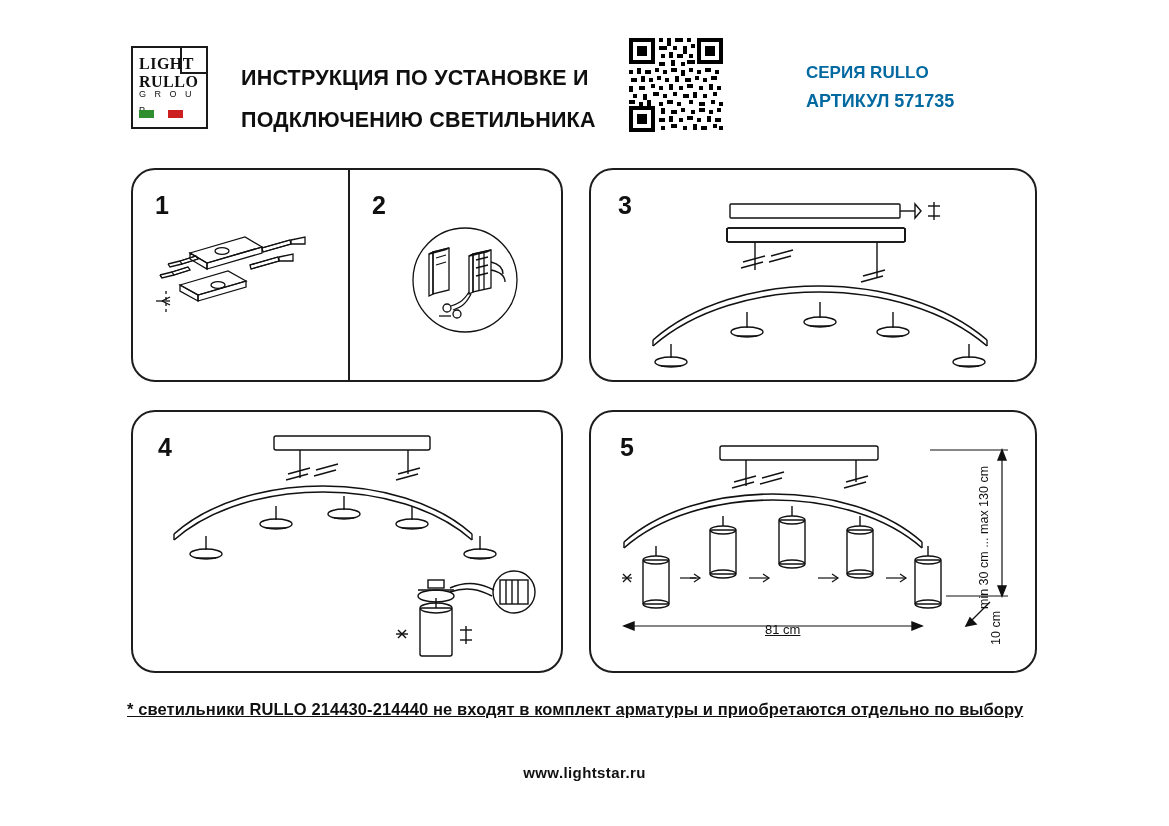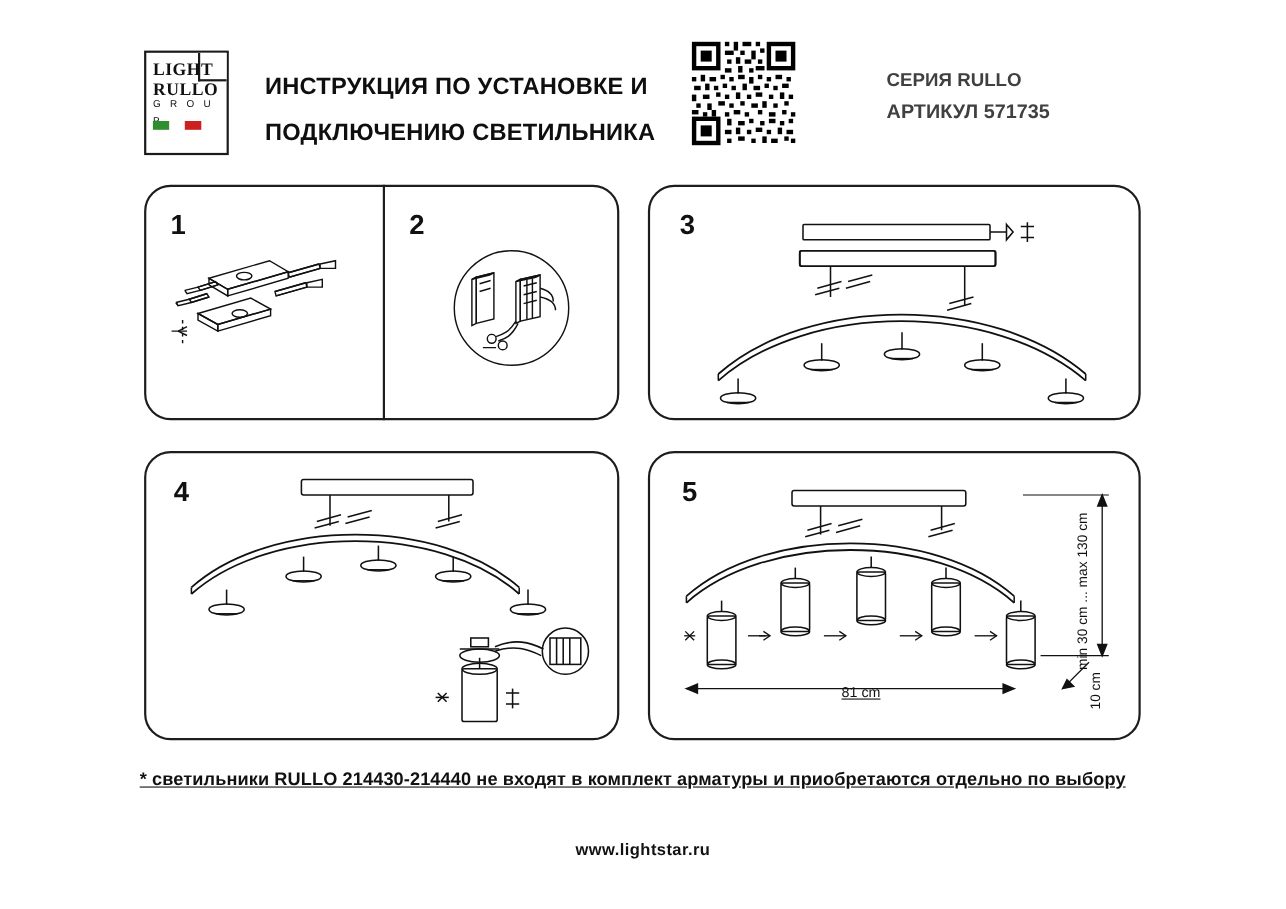--- a/index.html
+++ b/index.html
@@ -1,38 +1,38 @@
 <!DOCTYPE html>
 <html><head>
 <meta charset="utf-8">
 <style>
   html,body{margin:0;padding:0;background:#ffffff;}
   body{width:1169px;height:826px;font-family:"Liberation Sans",sans-serif;color:#000;position:relative;overflow:hidden;}
 
   .page{position:absolute;left:0;top:0;width:1169px;height:826px;}
 
   
-  .logo-box{position:absolute;left:131px;top:46px;width:77px;height:95px;border:2px solid #1a1a1a;box-sizing:border-box;}
+  .logo-box{position:absolute;left:131px;top:46px;width:77px;height:83px;border:2px solid #1a1a1a;box-sizing:border-box;}
   .logo-inner{position:absolute;left:0;top:0;width:100%;height:100%;}
   .logo-line{position:absolute;left:6px;font-family:"Liberation Serif",serif;font-weight:bold;font-size:16px;letter-spacing:.5px;line-height:16px;color:#111;}
   .logo-l1{top:8px;}
   .logo-l2{top:26px;}
   .logo-l3{top:38px;font-size:9px;letter-spacing:3px;font-family:"Liberation Sans",sans-serif;font-weight:normal;}
   .logo-flag{position:absolute;left:6px;top:62px;width:44px;height:8px;display:flex;}
   .logo-flag i{flex:1;display:block;}
   .flag-g{background:#2f8f2f;}
   .flag-w{background:#ffffff;}
   .flag-r{background:#cc1f1f;}
   .logo-corner{position:absolute;right:0;top:0;width:26px;height:26px;background:#fff;border-left:2px solid #1a1a1a;border-bottom:2px solid #1a1a1a;box-sizing:border-box;}
 
   .title{position:absolute;left:241px;top:57px;width:370px;font-size:21.5px;font-weight:bold;line-height:42px;letter-spacing:.2px;color:#0f0f0f;}
 
   .qr{position:absolute;left:627px;top:36px;width:98px;height:98px;}
 
-  .series{position:absolute;left:806px;top:59px;width:280px;font-size:17px;font-weight:bold;line-height:28px;color:#404040;}
+  .series{position:absolute;left:806px;top:59px;width:280px;font-size:17px;font-weight:bold;line-height:28px;color:#0369a1;}
   .series .l2{font-size:18px;}
 
   
   .panel{position:absolute;border:2px solid #1d1d1d;border-radius:24px;box-sizing:border-box;background:#fff;}
   .p1{left:131px;top:168px;width:432px;height:214px;}
   .p3{left:589px;top:168px;width:448px;height:214px;}
   .p4{left:131px;top:410px;width:432px;height:263px;}
   .p5{left:589px;top:410px;width:448px;height:263px;}
   .divider{position:absolute;left:348px;top:168px;width:2px;height:214px;background:#1d1d1d;}
 

